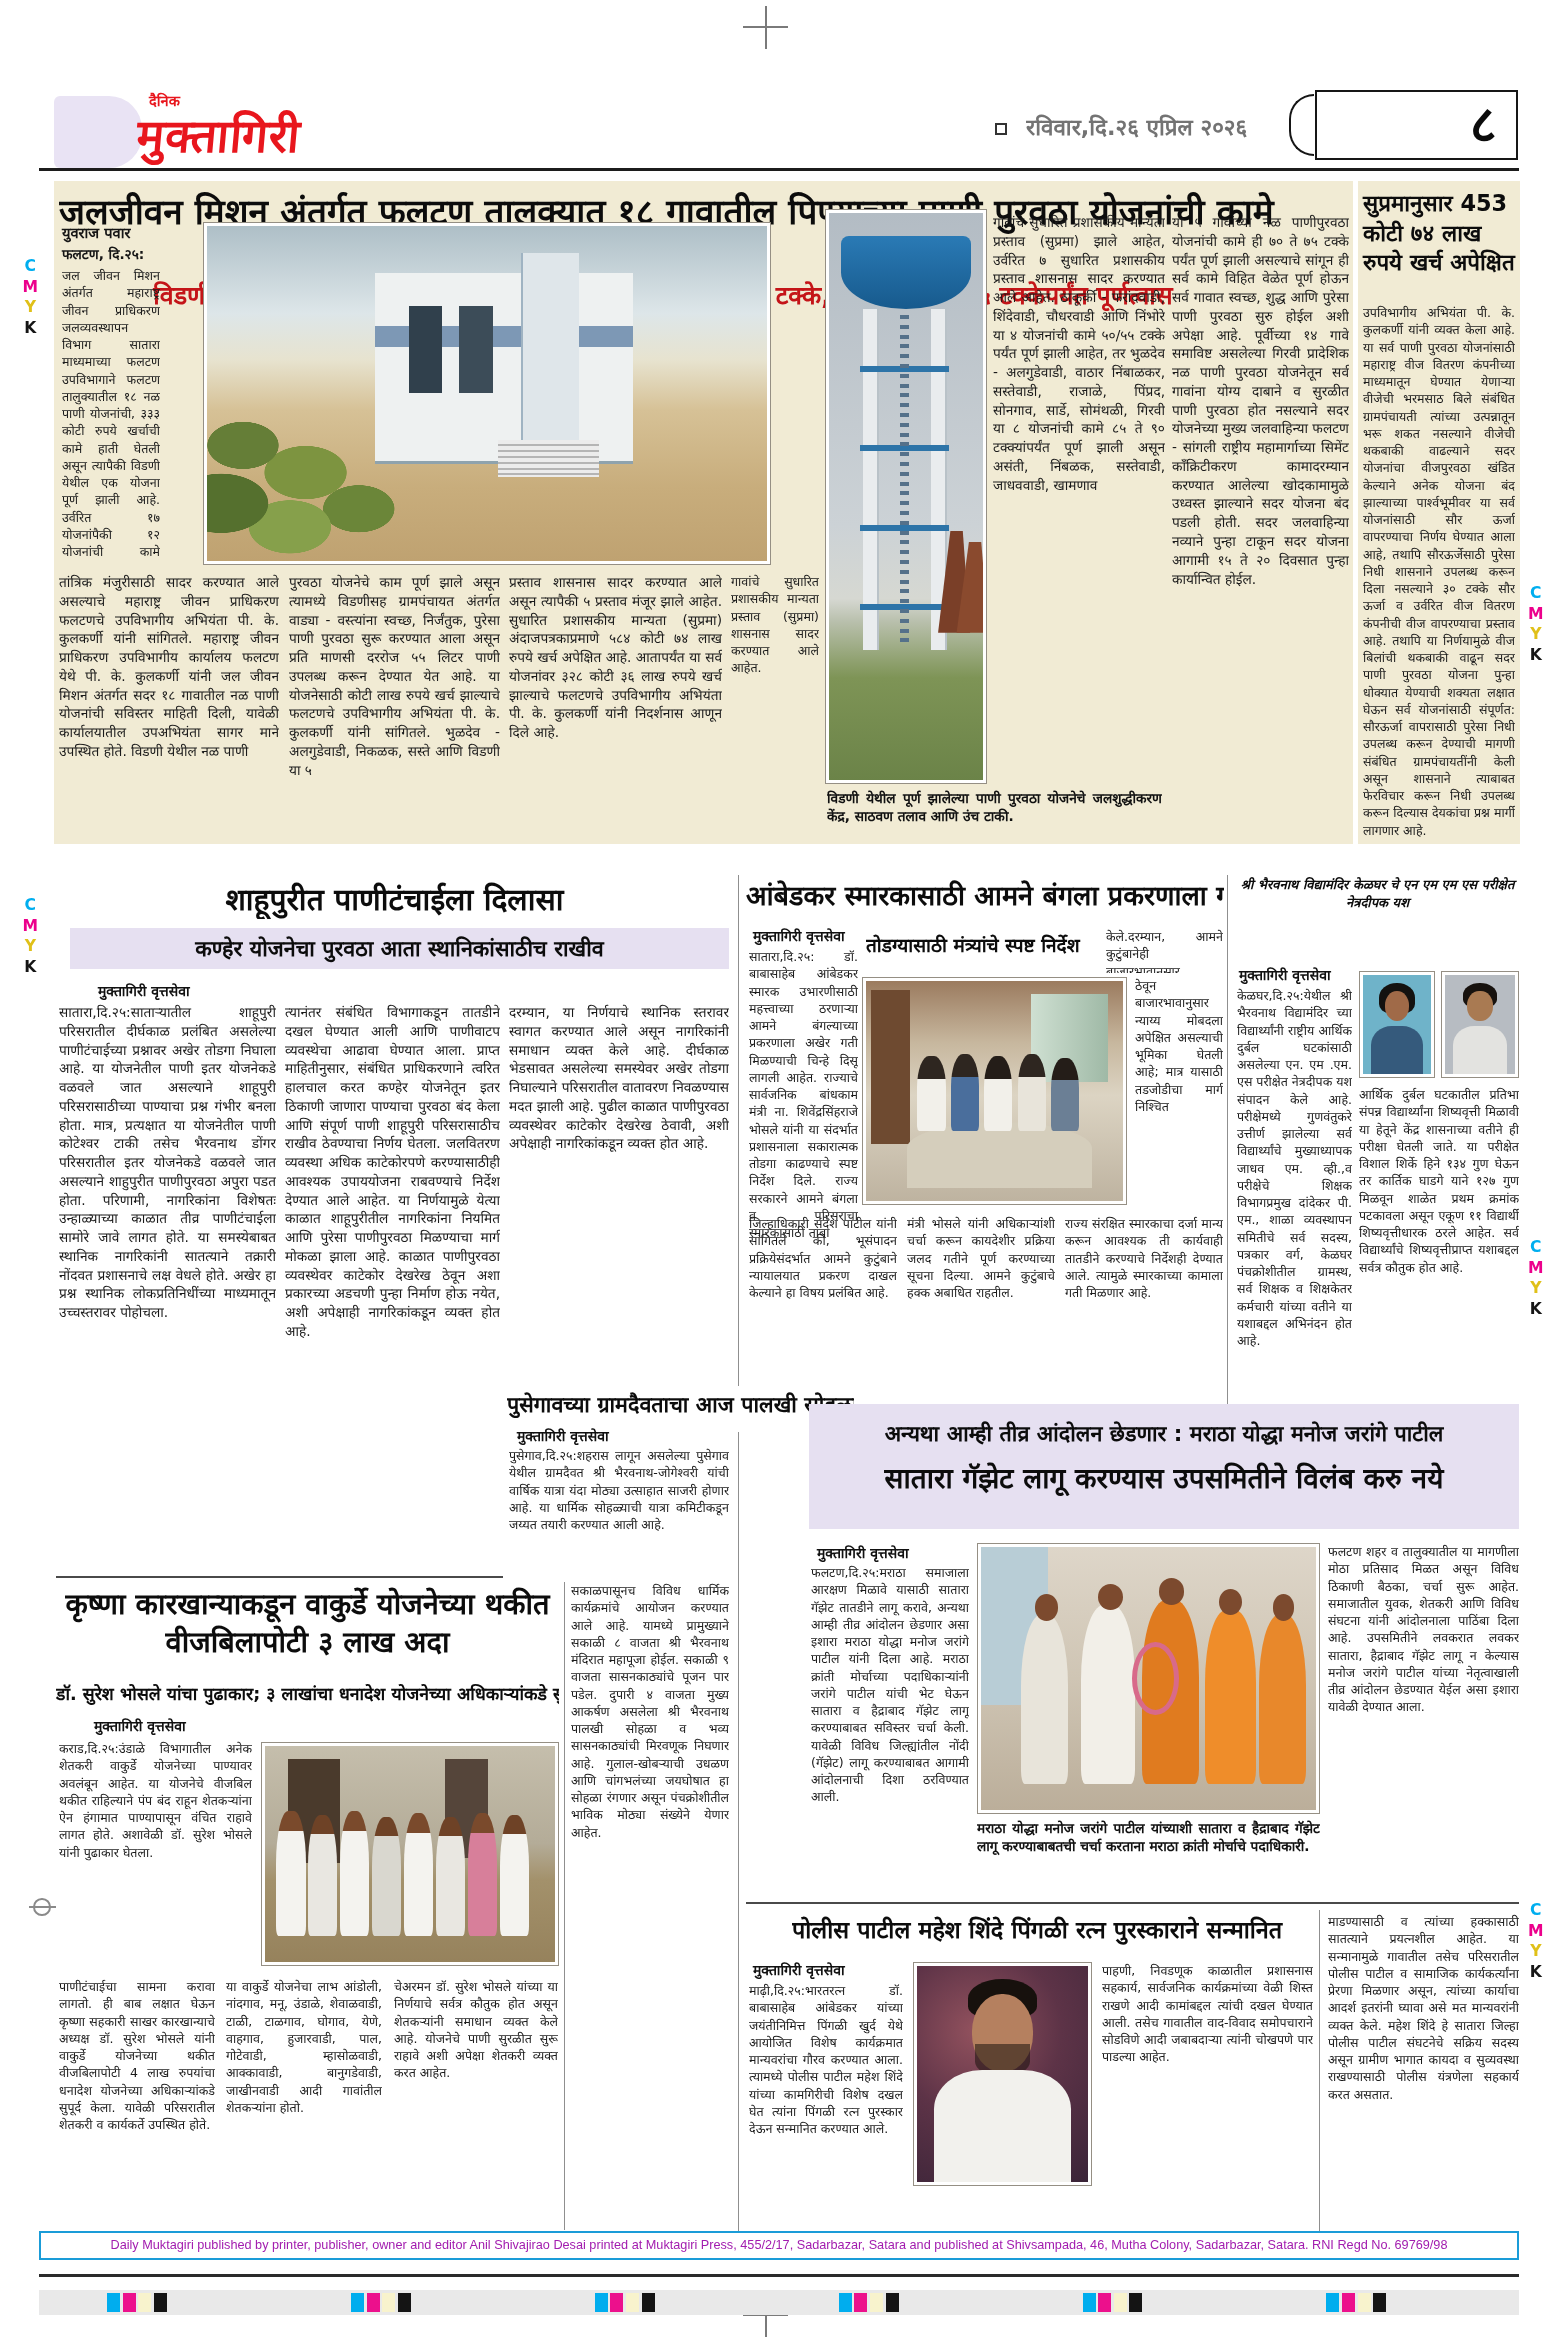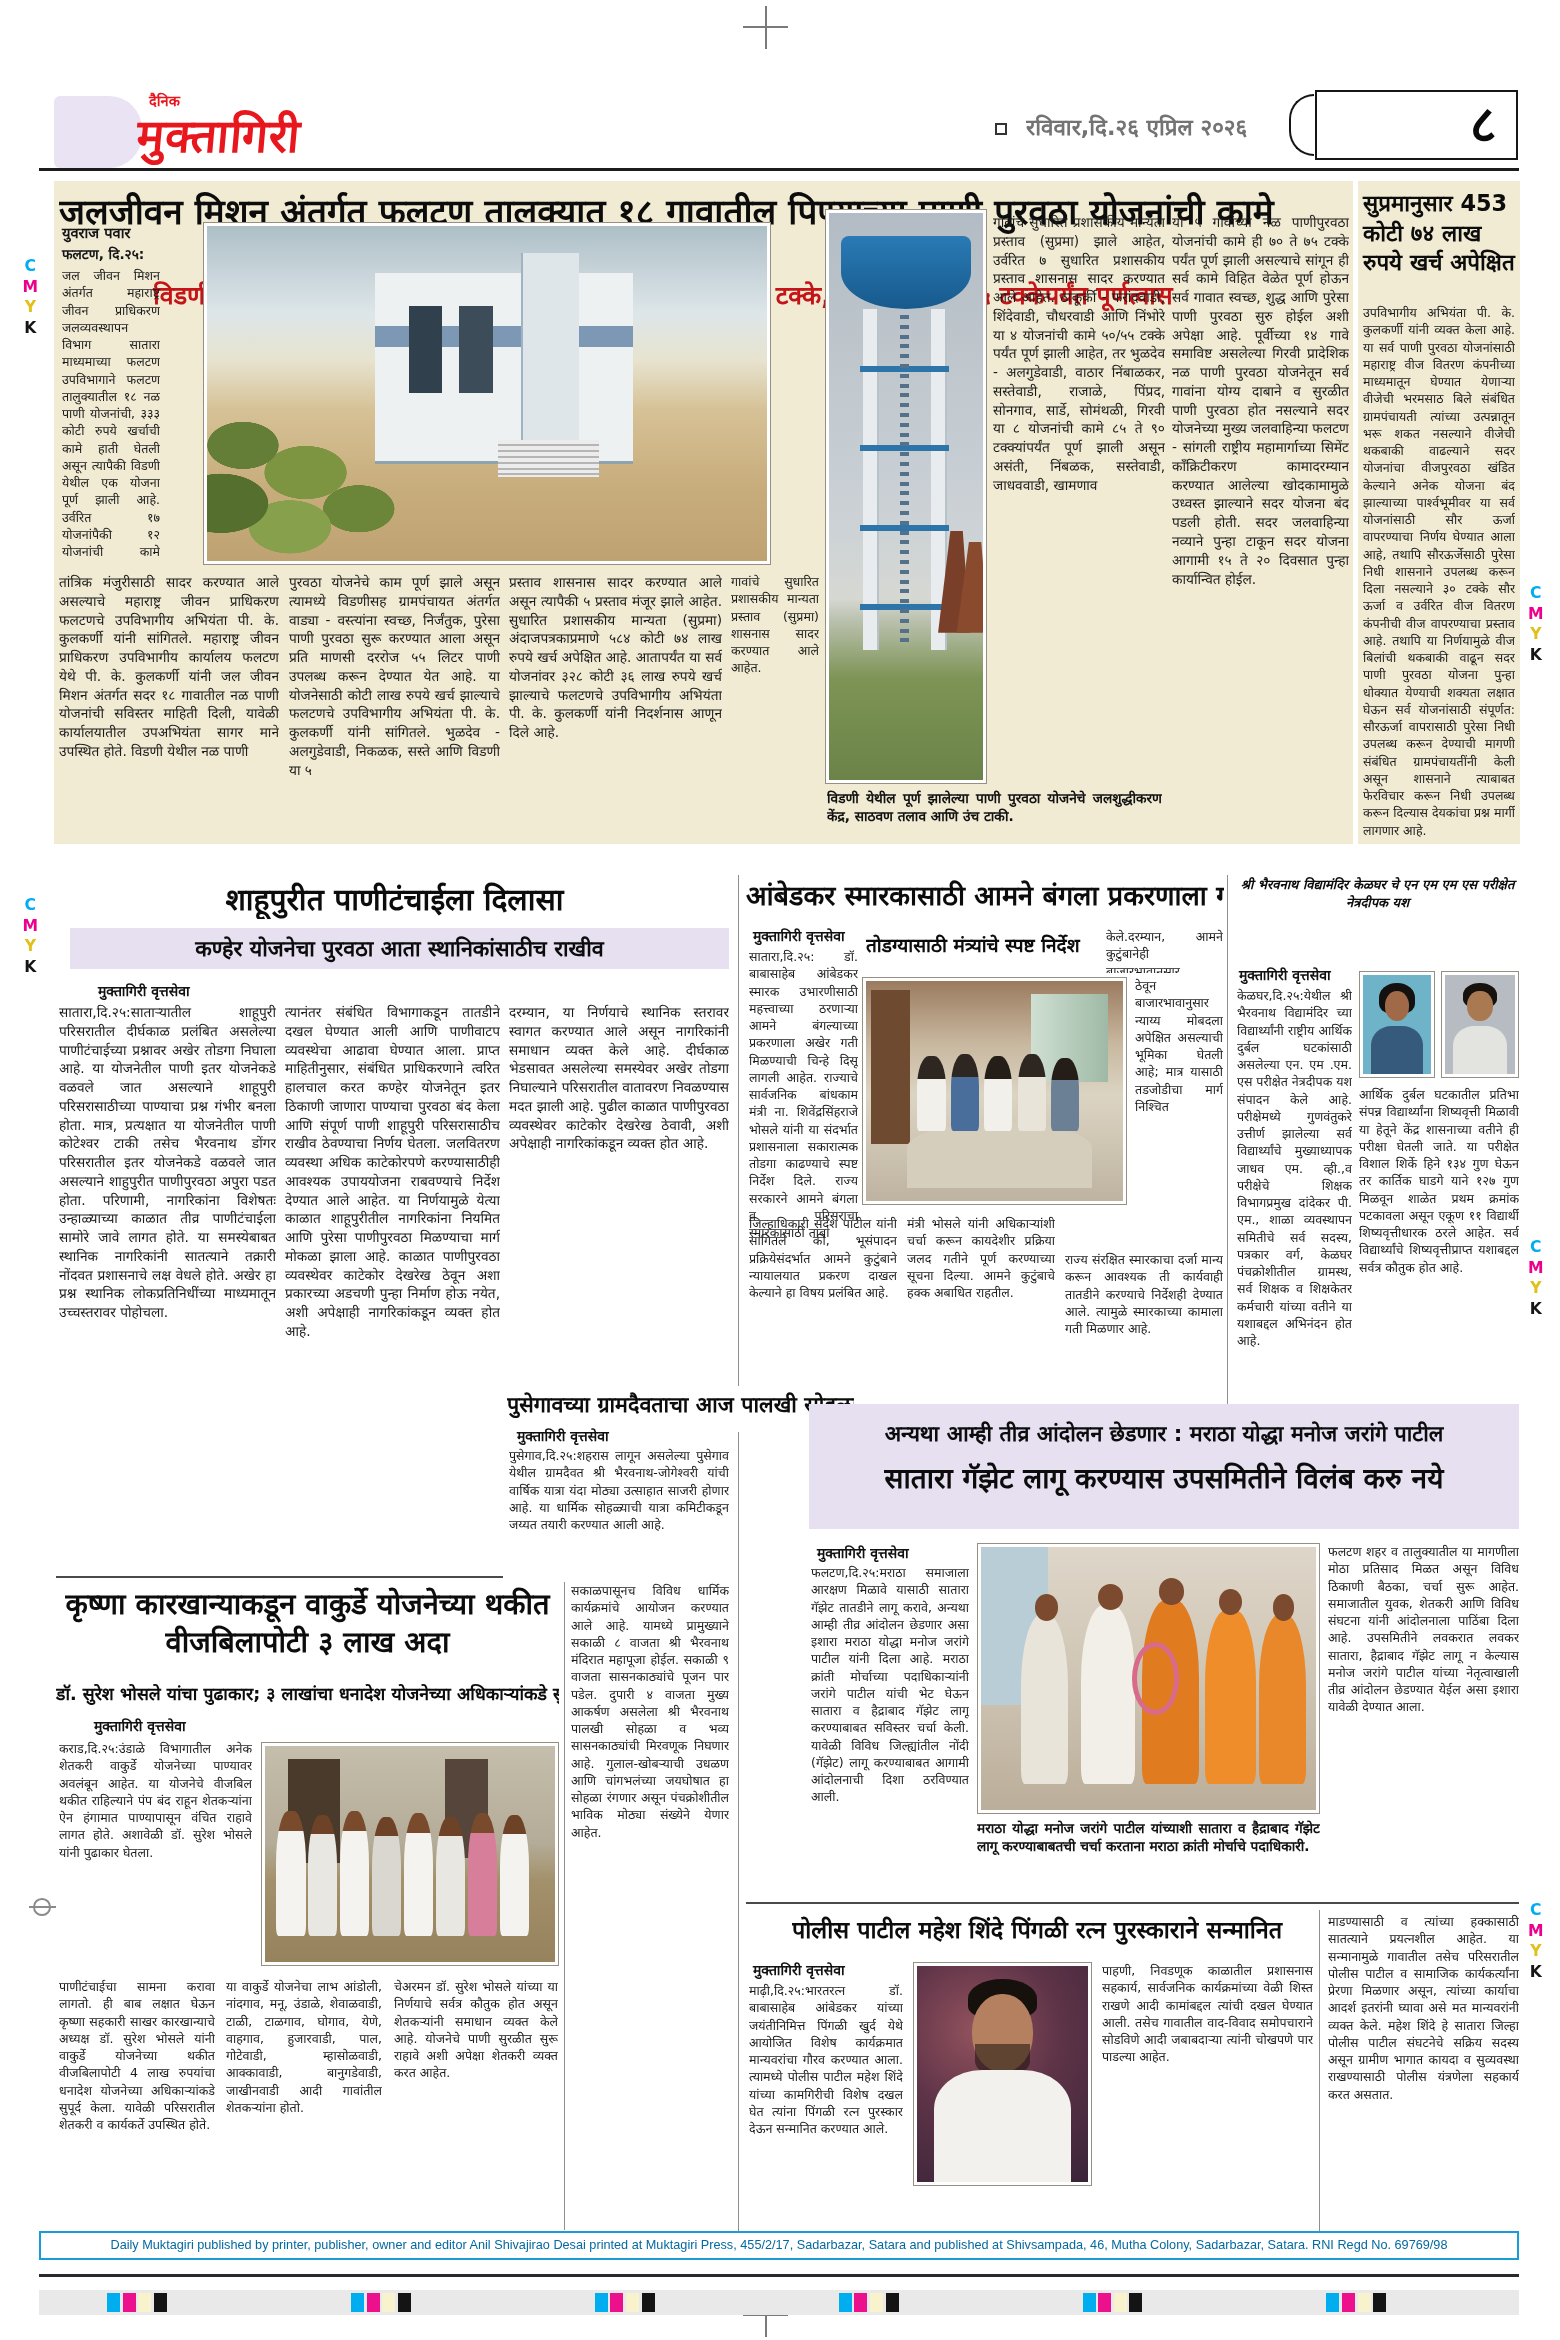--- a/index.html
+++ b/index.html
@@ -153,21 +153,21 @@
     <div class="fig" style="left:20%;top:34%;width:11%;height:34%;background:linear-gradient(180deg,#2e2620 0 30%,#f2f0ea 30%);"></div>
     <div class="fig" style="left:33%;top:33%;width:11%;height:35%;background:linear-gradient(180deg,#2e2620 0 30%,#4a6e9c 30%);"></div>
     <div class="fig" style="left:46%;top:34%;width:11%;height:34%;background:linear-gradient(180deg,#241d18 0 30%,#f2f0ea 30%);"></div>
     <div class="fig" style="left:59%;top:33%;width:11%;height:35%;background:linear-gradient(180deg,#2e2620 0 30%,#e8e4da 30%);"></div>
     <div class="fig" style="left:72%;top:35%;width:11%;height:33%;background:linear-gradient(180deg,#241d18 0 30%,#6b7f95 30%);"></div>
   </div>
 </div>
 <div class="abs bt13" style="left:1135px;top:977px;width:88px;height:228px;">ठेवून बाजारभावानुसार न्याय्य मोबदला अपेक्षित असल्याची भूमिका घेतली आहे; मात्र यासाठी तडजोडीचा मार्ग निश्चित</div>
 <div class="abs bt13" style="left:749px;top:1215px;width:148px;height:193px;">जिल्हाधिकारी संदेश पाटील यांनी सांगितले की, भूसंपादन प्रक्रियेसंदर्भात आमने कुटुंबाने न्यायालयात प्रकरण दाखल केल्याने हा विषय प्रलंबित आहे.</div>
 <div class="abs bt13" style="left:907px;top:1215px;width:148px;height:193px;">मंत्री भोसले यांनी अधिकाऱ्यांशी चर्चा करून कायदेशीर प्रक्रिया जलद गतीने पूर्ण करण्याच्या सूचना दिल्या. आमने कुटुंबाचे हक्क अबाधित राहतील.</div>
-<div class="abs bt13" style="left:1065px;top:1215px;width:158px;height:193px;margin-top:36px;">राज्य संरक्षित स्मारकाचा दर्जा मान्य करून आवश्यक ती कार्यवाही तातडीने करण्याचे निर्देशही देण्यात आले. त्यामुळे स्मारकाच्या कामाला गती मिळणार आहे.</div>
+<div class="abs bt13" style="left:1065px;top:1215px;width:158px;height:193px;">राज्य संरक्षित स्मारकाचा दर्जा मान्य करून आवश्यक ती कार्यवाही तातडीने करण्याचे निर्देशही देण्यात आले. त्यामुळे स्मारकाच्या कामाला गती मिळणार आहे.</div>
 
 <div class="abs hl ctr" style="left:1234px;top:876px;width:287px;height:84px;font-size:13px;line-height:1.35;overflow:hidden;font-style:italic;">श्री भैरवनाथ विद्यामंदिर केळघर चे एन एम एम एस परीक्षेत नेत्रदीपक यश</div>
 <div class="abs agency" style="left:1239px;top:965px;">मुक्तागिरी वृत्तसेवा</div>
 <div class="abs bt13" style="left:1237px;top:987px;width:115px;height:419px;">केळघर,दि.२५:येथील श्री भैरवनाथ विद्यामंदिर च्या विद्यार्थ्यांनी राष्ट्रीय आर्थिक दुर्बल घटकांसाठी असलेल्या एन. एम .एम. एस परीक्षेत नेत्रदीपक यश संपादन केले आहे. परीक्षेमध्ये गुणवंतुकरे उत्तीर्ण झालेल्या सर्व विद्यार्थ्यांचे मुख्याध्यापक जाधव एम. व्ही.,व परीक्षेचे शिक्षक विभागप्रमुख दांदेकर पी. एम., शाळा व्यवस्थापन समितीचे सर्व सदस्य, पत्रकार वर्ग, केळघर पंचक्रोशीतील ग्रामस्थ, सर्व शिक्षक व शिक्षकेतर कर्मचारी यांच्या वतीने या यशाबद्दल अभिनंदन होत आहे.</div>
 <div class="abs photo" style="left:1359px;top:971px;width:76px;height:107px;">
   <div class="pin" style="background:#6fb3c9;">
     <div style="left:24%;top:8%;width:52%;height:30%;background:#141210;border-radius:50% 50% 30% 30%;"></div>
     <div style="left:32%;top:16%;width:36%;height:30%;background:#a06a48;border-radius:48%;"></div>
     <div style="left:12%;top:52%;width:76%;height:48%;background:#355a7c;border-radius:40% 40% 0 0;"></div>
   </div>
@@ -246,21 +246,21 @@
     <div style="left:32%;top:13%;width:36%;height:36%;background:#b5805f;border-radius:48%;"></div>
     <div style="left:34%;top:36%;width:32%;height:15%;background:rgba(25,18,12,.55);border-radius:0 0 45% 45%;"></div>
     <div style="left:10%;top:48%;width:80%;height:52%;background:#f2f1ed;border-radius:35% 35% 0 0;"></div>
   </div>
 </div>
 <div class="abs bt13" style="left:1102px;top:1962px;width:211px;height:269px;">पाहणी, निवडणूक काळातील प्रशासनास सहकार्य, सार्वजनिक कार्यक्रमांच्या वेळी शिस्त राखणे आदी कामांबद्दल त्यांची दखल घेण्यात आली. तसेच गावातील वाद-विवाद समोपचाराने सोडविणे आदी जबाबदाऱ्या त्यांनी चोखपणे पार पाडल्या आहेत.</div>
 <div class="abs vrule" style="left:1319px;top:1910px;height:322px;"></div>
 <div class="abs bt13" style="left:1328px;top:1913px;width:191px;height:318px;">माडण्यासाठी व त्यांच्या हक्कासाठी सातत्याने प्रयत्नशील आहेत. या सन्मानामुळे गावातील तसेच परिसरातील पोलीस पाटील व सामाजिक कार्यकर्त्यांना प्रेरणा मिळणार असून, त्यांच्या कार्याचा आदर्श इतरांनी घ्यावा असे मत मान्यवरांनी व्यक्त केले. महेश शिंदे हे सातारा जिल्हा पोलीस पाटील संघटनेचे सक्रिय सदस्य असून ग्रामीण भागात कायदा व सुव्यवस्था राखण्यासाठी पोलीस यंत्रणेला सहकार्य करत असतात.</div>
 
 <div class="abs" style="left:39px;top:2231px;width:1480px;height:29px;border:2px solid #1a9cd8;background:#fff;">
-  <div class="ctr nw" style="font-family:'Liberation Sans',sans-serif;font-size:12.7px;line-height:25px;color:#0369a1;">Daily Muktagiri published by printer, publisher, owner and editor Anil Shivajirao Desai printed at Muktagiri Press, 455/2/17, Sadarbazar, Satara and published at Shivsampada, 46, Mutha Colony, Sadarbazar, Satara. RNI Regd No. 69769/98</div>
+  <div class="ctr nw" style="font-family:'Liberation Sans',sans-serif;font-size:12.7px;line-height:25px;color:#a21caf;">Daily Muktagiri published by printer, publisher, owner and editor Anil Shivajirao Desai printed at Muktagiri Press, 455/2/17, Sadarbazar, Satara and published at Shivsampada, 46, Mutha Colony, Sadarbazar, Satara. RNI Regd No. 69769/98</div>
 </div>
 <div class="abs" style="left:39px;top:2274px;width:1480px;height:2.9px;background:#2a2a2a;"></div>
 <div class="abs" style="left:39px;top:2290px;width:1480px;height:25px;background:#e9e9e9;">
     <div style="position: absolute; left: 68px; top: 2.9px; width: 12.7px; height: 19.5px; background: rgb(0, 173, 238);"></div>
     <div style="position: absolute; left: 84px; top: 2.9px; width: 12.7px; height: 19.5px; background: rgb(236, 16, 140);"></div>
     <div style="position: absolute; left: 99px; top: 2.9px; width: 12.7px; height: 19.5px; background: rgb(248, 243, 205);"></div>
     <div style="position: absolute; left: 115px; top: 2.9px; width: 12.7px; height: 19.5px; background: rgb(20, 20, 20);"></div>
     <div style="position: absolute; left: 312px; top: 2.9px; width: 12.7px; height: 19.5px; background: rgb(0, 173, 238);"></div>
     <div style="position: absolute; left: 328px; top: 2.9px; width: 12.7px; height: 19.5px; background: rgb(236, 16, 140);"></div>
     <div style="position: absolute; left: 343px; top: 2.9px; width: 12.7px; height: 19.5px; background: rgb(248, 243, 205);"></div>

